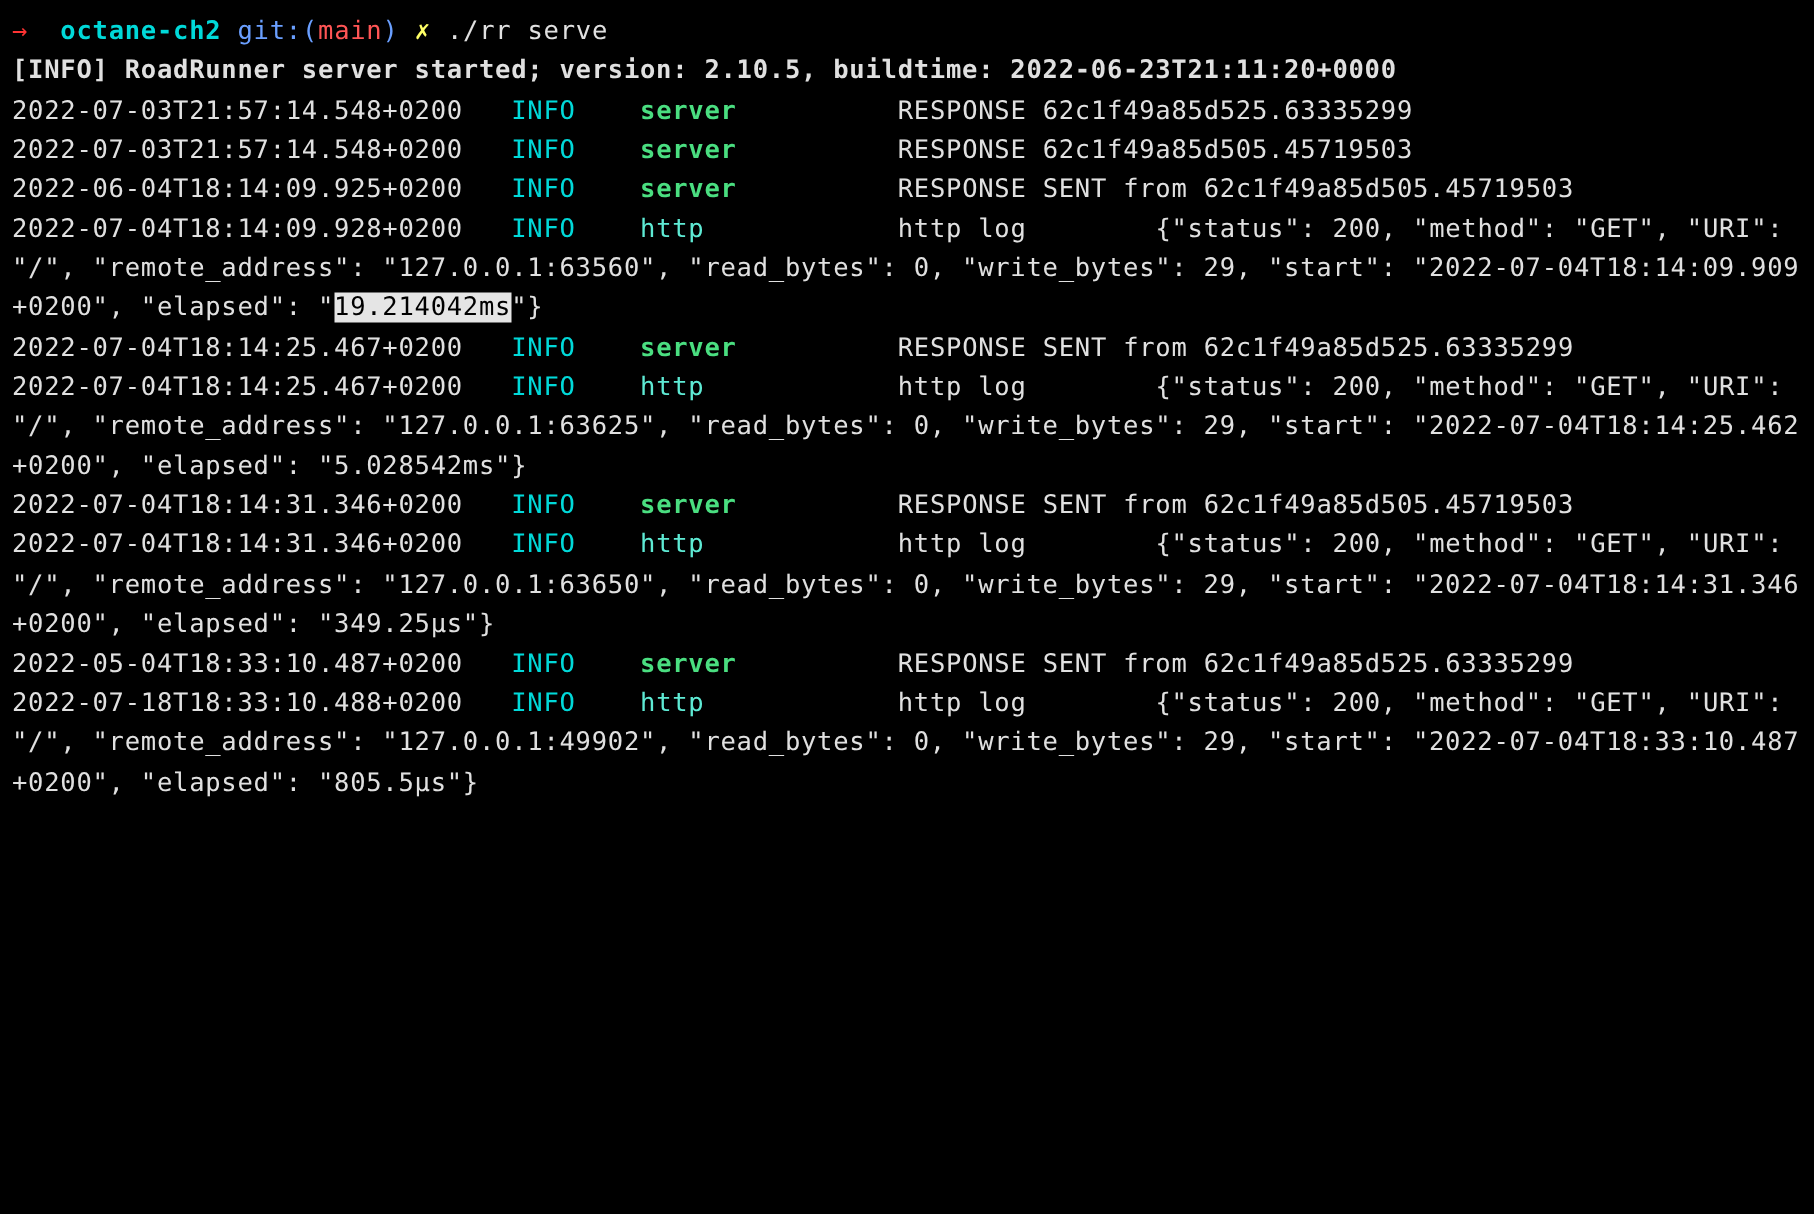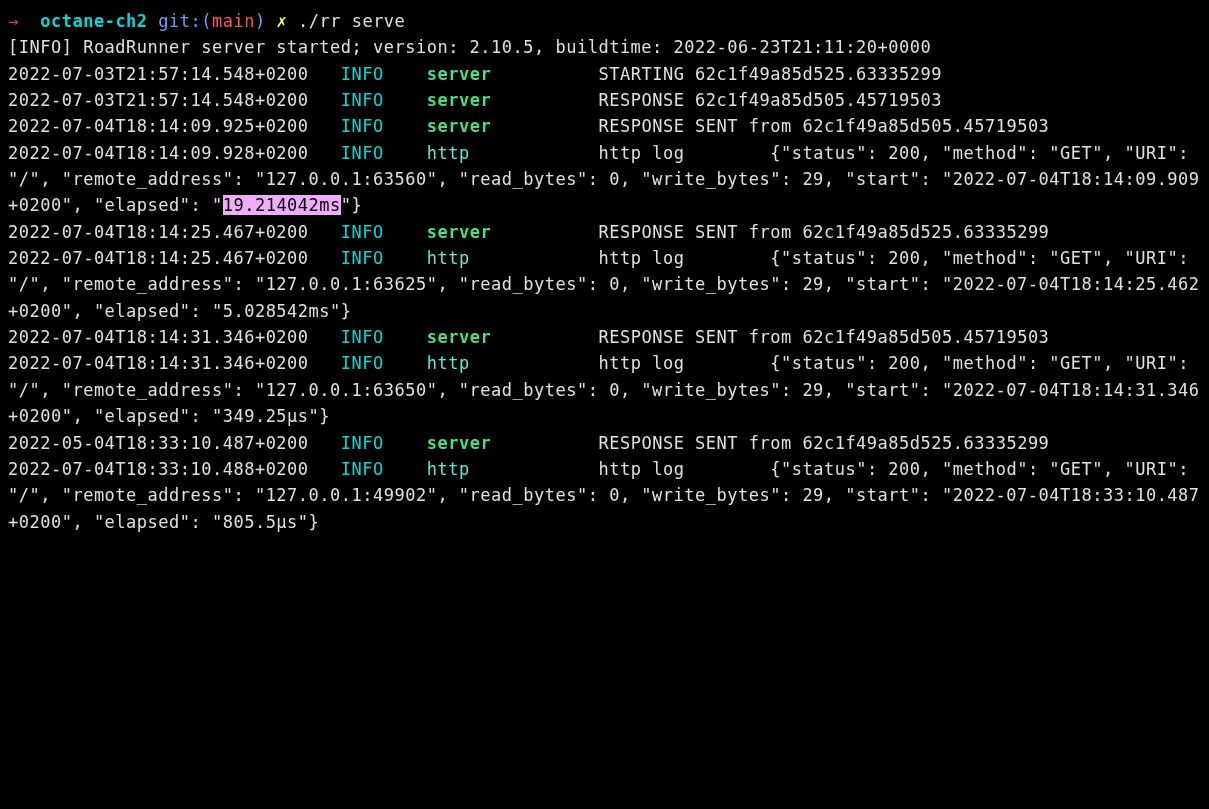--- a/index.html
+++ b/index.html
@@ -47,34 +47,35 @@
       color: #00d9d9;
     }
     .server-channel {
       color: #4ade80;
       font-weight: bold;
     }
     .http-channel {
       color: #5eead4;
     }
     .highlighted {
-      background-color: #f0abfc;
+      background-color: #e5e5e5;
       color: #000000;
     }
     .log-line {
       color: #e0e0e0;
+      font-weight: bold;
     }
   </style>
 </head>
 <body>
 
 <div class="terminal"><span class="prompt-arrow">→</span>  <span class="prompt-dir">octane-ch2</span> <span class="prompt-git">git:(</span><span class="prompt-branch">main</span><span class="prompt-git">)</span> <span class="prompt-x">✗</span> <span class="prompt-cmd">./rr serve</span>
 <span class="log-line">[INFO] RoadRunner server started; version: 2.10.5, buildtime: 2022-06-23T21:11:20+0000</span>
-<span><span>2022-07-03T21:57:14.548+0200</span>   <span class="info-level">INFO</span>    <span class="server-channel">server</span>          <span>STARTING 62c1f49a85d525.63335299</span></span>
+<span><span>2022-07-03T21:57:14.548+0200</span>   <span class="info-level">INFO</span>    <span class="server-channel">server</span>          <span>RESPONSE 62c1f49a85d525.63335299</span></span>
 <span><span>2022-07-03T21:57:14.548+0200</span>   <span class="info-level">INFO</span>    <span class="server-channel">server</span>          <span>RESPONSE 62c1f49a85d505.45719503</span></span>
-<span><span>2022-07-04T18:14:09.925+0200</span>   <span class="info-level">INFO</span>    <span class="server-channel">server</span>          <span>RESPONSE SENT from 62c1f49a85d505.45719503</span></span>
+<span><span>2022-06-04T18:14:09.925+0200</span>   <span class="info-level">INFO</span>    <span class="server-channel">server</span>          <span>RESPONSE SENT from 62c1f49a85d505.45719503</span></span>
 <span><span>2022-07-04T18:14:09.928+0200</span>   <span class="info-level">INFO</span>    <span class="http-channel">http</span>            <span>http log</span>        <span>{"status": 200, "method": "GET", "URI": "/", "remote_address": "127.0.0.1:63560", "read_bytes": 0, "write_bytes": 29, "start": "2022-07-04T18:14:09.909+0200", "elapsed": "</span><span class="highlighted">19.214042ms</span><span>"}</span></span>
 <span><span>2022-07-04T18:14:25.467+0200</span>   <span class="info-level">INFO</span>    <span class="server-channel">server</span>          <span>RESPONSE SENT from 62c1f49a85d525.63335299</span></span>
 <span><span>2022-07-04T18:14:25.467+0200</span>   <span class="info-level">INFO</span>    <span class="http-channel">http</span>            <span>http log</span>        <span>{"status": 200, "method": "GET", "URI": "/", "remote_address": "127.0.0.1:63625", "read_bytes": 0, "write_bytes": 29, "start": "2022-07-04T18:14:25.462+0200", "elapsed": "5.028542ms"}</span></span>
 <span><span>2022-07-04T18:14:31.346+0200</span>   <span class="info-level">INFO</span>    <span class="server-channel">server</span>          <span>RESPONSE SENT from 62c1f49a85d505.45719503</span></span>
 <span><span>2022-07-04T18:14:31.346+0200</span>   <span class="info-level">INFO</span>    <span class="http-channel">http</span>            <span>http log</span>        <span>{"status": 200, "method": "GET", "URI": "/", "remote_address": "127.0.0.1:63650", "read_bytes": 0, "write_bytes": 29, "start": "2022-07-04T18:14:31.346+0200", "elapsed": "349.25µs"}</span></span>
 <span><span>2022-05-04T18:33:10.487+0200</span>   <span class="info-level">INFO</span>    <span class="server-channel">server</span>          <span>RESPONSE SENT from 62c1f49a85d525.63335299</span></span>
-<span><span>2022-07-04T18:33:10.488+0200</span>   <span class="info-level">INFO</span>    <span class="http-channel">http</span>            <span>http log</span>        <span>{"status": 200, "method": "GET", "URI": "/", "remote_address": "127.0.0.1:49902", "read_bytes": 0, "write_bytes": 29, "start": "2022-07-04T18:33:10.487+0200", "elapsed": "805.5µs"}</span></span></div>
+<span><span>2022-07-18T18:33:10.488+0200</span>   <span class="info-level">INFO</span>    <span class="http-channel">http</span>            <span>http log</span>        <span>{"status": 200, "method": "GET", "URI": "/", "remote_address": "127.0.0.1:49902", "read_bytes": 0, "write_bytes": 29, "start": "2022-07-04T18:33:10.487+0200", "elapsed": "805.5µs"}</span></span></div>
 
 </body></html>

